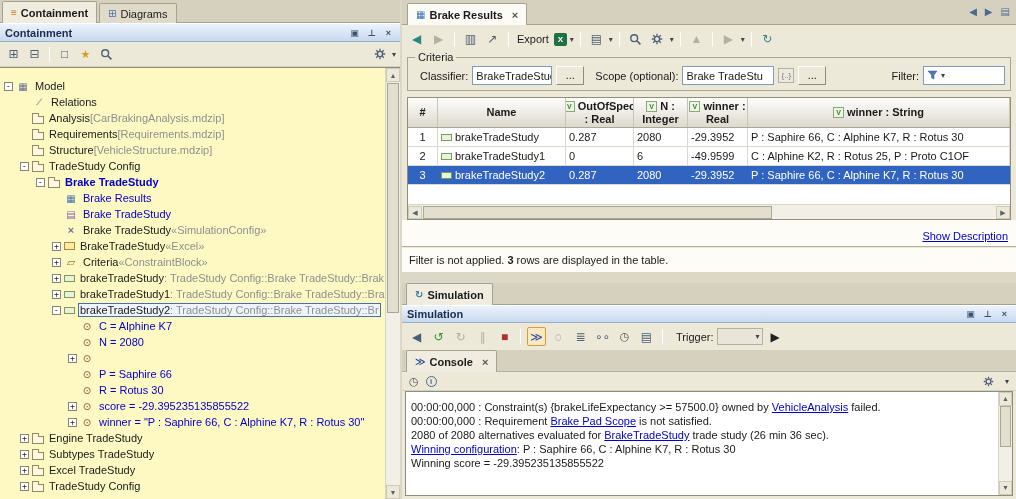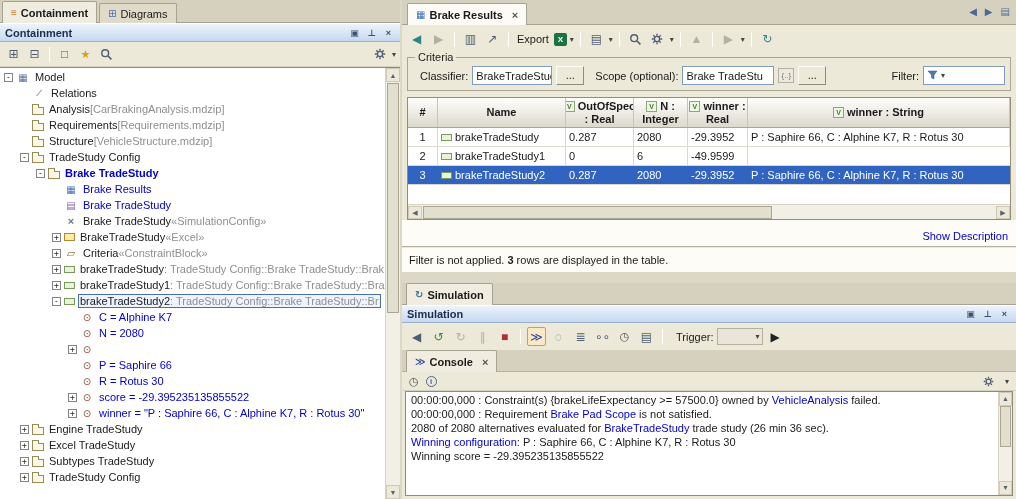--- a/index.html
+++ b/index.html
@@ -17,30 +17,30 @@
   .spacer{flex:1}
   .caret{font-size:8px;color:#444}
   .dis{color:#b3b0a2 !important}
   .teal{color:#2e8585}
   .green{color:#2f8f2f}
   .red{color:#b03030}
   .blueic{color:#2a4a9a}
   .titlebar{background:linear-gradient(#ecf3fb,#c7d9ef);border-top:1px solid #fff;border-bottom:1px solid #9ab1cd;display:flex;align-items:center;padding:0 5px;font-weight:bold;color:#1c2c50}
   .win-icons{margin-left:auto;display:flex;gap:4px}
   .win-ic{width:13px;height:13px;font-size:9px;display:flex;align-items:center;justify-content:center;color:#3a506e}
-  .link{color:#0000cc;cursor:pointer}
+  .link{color:#0000cc;text-decoration:underline;cursor:pointer}
 
   
   .lp{position:absolute;left:0;top:0;width:400px;height:499px;background:#ece9d8}
   .lp-tabs{position:absolute;left:0;top:0;right:0;height:23px;background:#d6d1bf;display:flex;align-items:flex-end;padding-left:2px;border-bottom:1px solid #a5a291}
   .oc{color:#c87820}.bc{color:#4a6fb0}.tbl{color:#3a6fb0}
   .lp-title{position:absolute;top:23px;left:0;right:0;height:19px}
   .lp-toolbar{position:absolute;top:42px;left:0;right:0;height:25px;display:flex;align-items:center;gap:2px;padding:0 4px;border-bottom:1px solid #d6d2c0}
   .star{color:#d8a020;font-size:11px}
-  .lp-tree{position:absolute;top:67px;left:0;right:0;bottom:0;background:#ffffff;border-top:1px solid #8f8c7c;overflow:hidden;padding-top:1px}
+  .lp-tree{position:absolute;top:67px;left:0;right:0;bottom:0;background:#fef9c3;border-top:1px solid #8f8c7c;overflow:hidden;padding-top:10px}
 
   .trow{height:16px;display:flex;align-items:center;white-space:nowrap}
   .d0{padding-left:4px}.d1{padding-left:20px}.d2{padding-left:36px}.d3{padding-left:52px}.d4{padding-left:68px}
   .exp{width:9px;height:9px;border:1px solid #848484;background:#fff;font:8px/7px "DejaVu Sans Mono",monospace;text-align:center;color:#222;margin-right:3px;flex:none}
   .exp-none{border-color:transparent;background:transparent}
   .exp-plus::before{content:"+"}
   .exp-minus::before{content:"-"}
   .ticon{width:14px;height:12px;margin-right:3px;flex:none;display:flex;align-items:center;justify-content:center;font-size:10px}
   .ic-model-icon::before{content:"▦";color:#5a6a9a}
   .ic-relations-icon::before{content:"∕∕";color:#8a93a8;letter-spacing:-2px;font-size:9px;font-style:italic}
@@ -109,21 +109,21 @@
   .bp-tabs{position:absolute;top:0;left:0;right:0;height:22px;background:#d6d1bf;border-bottom:1px solid #a5a291;display:flex;align-items:flex-end;padding-left:4px}
   .simic{color:#3a7a9a}
   .bp-title{position:absolute;top:22px;left:0;right:0;height:18px}
   .bp-toolbar{position:absolute;top:40px;left:0;right:0;height:27px;display:flex;align-items:center;gap:3px;padding:0 5px}
   .selbtn{border:1px solid #e09a2f;background:#fbe9c6;border-radius:2px}
   .trigger-select{width:46px;height:17px;background:#e9e5d8;border:1px solid #b5b1a0;display:flex;align-items:center;justify-content:flex-end;padding:0 2px;color:#9a9a8a}
   .console-tabs{position:absolute;top:67px;left:0;right:0;height:22px;background:#d6d1bf;border-bottom:1px solid #b5b1a0;display:flex;align-items:flex-end;padding-left:4px}
   .console-toolbar{position:absolute;top:89px;left:0;right:0;height:19px;display:flex;align-items:center;gap:7px;padding:0 7px;border-bottom:1px solid #d6d2c0}
   .info-ic{width:11px;height:11px;border:1px solid #4a6a96;border-radius:50%;color:#4a6a96;font-weight:bold;font-size:8px;line-height:9px;display:flex;align-items:center;justify-content:center}
   .clock{font-size:11px;color:#555}
-  .console-out{position:absolute;top:108px;left:3px;right:3px;bottom:3px;background:#fff;border:1px solid #8f8c7c;padding:1px 5px;line-height:14px;overflow:hidden}
+  .console-out{position:absolute;top:108px;left:3px;right:3px;bottom:3px;background:#fff;border:1px solid #8f8c7c;padding:8px 5px;line-height:14px;overflow:hidden}
   .cline{white-space:nowrap}
   .cscroll{position:absolute;top:0;right:0;bottom:0;width:14px;background:#f2f0e6;border-left: 1px solid #d8d4c4}
   .cthumb{position:absolute;top:14px;left:1px;right:1px;height:40%;background:#e2dfcf;border:1px solid #aaa694}
 </style>
 </head>
 <body>
 
 <div id="screen">
 
   <div class="lp">
@@ -347,29 +347,29 @@
           <span class="ticon ic-package-icon"></span>
           <span class="txt">
             <span class="tlabel">Engine TradeStudy</span>
             <span class="tsuffix"></span>
           </span>
         </div>
         <div class="trow d1">
           <span class="exp exp-plus"></span>
           <span class="ticon ic-package-icon"></span>
           <span class="txt">
+            <span class="tlabel">Subtypes TradeStudy</span>
+            <span class="tsuffix"></span>
+          </span>
+        </div>
+        <div class="trow d1">
+          <span class="exp exp-plus"></span>
+          <span class="ticon ic-package-icon"></span>
+          <span class="txt">
             <span class="tlabel">Excel TradeStudy</span>
-            <span class="tsuffix"></span>
-          </span>
-        </div>
-        <div class="trow d1">
-          <span class="exp exp-plus"></span>
-          <span class="ticon ic-package-icon"></span>
-          <span class="txt">
-            <span class="tlabel">Subtypes TradeStudy</span>
             <span class="tsuffix"></span>
           </span>
         </div>
         <div class="trow d1">
           <span class="exp exp-plus"></span>
           <span class="ticon ic-package-icon"></span>
           <span class="txt">
             <span class="tlabel">TradeStudy Config</span>
             <span class="tsuffix"></span>
           </span>
@@ -508,20 +508,21 @@
       </div>
       <div class="trowt">
         <div class="td c0 ctr">2</div>
         <div class="td c1">
             <span class="pico"></span>
             <span>brakeTradeStudy1</span>
           </div>
         <div class="td c2">0</div>
         <div class="td c3">6</div>
         <div class="td c4">-49.9599</div>
+        <div class="td c5">C : Alphine K2, R : Rotus 25, P : Proto C1OF</div>
       </div>
       <div class="trowt sel">
         <div class="td c0 ctr">3</div>
         <div class="td c1">
             <span class="pico"></span>
             <span>brakeTradeStudy2</span>
           </div>
         <div class="td c2">0.287</div>
         <div class="td c3">2080</div>
         <div class="td c4">-29.3952</div>

